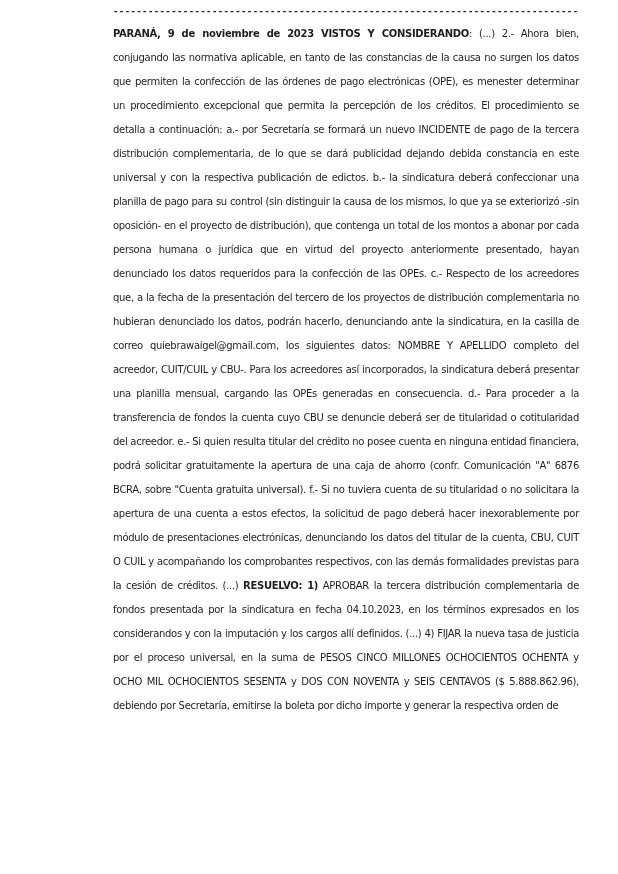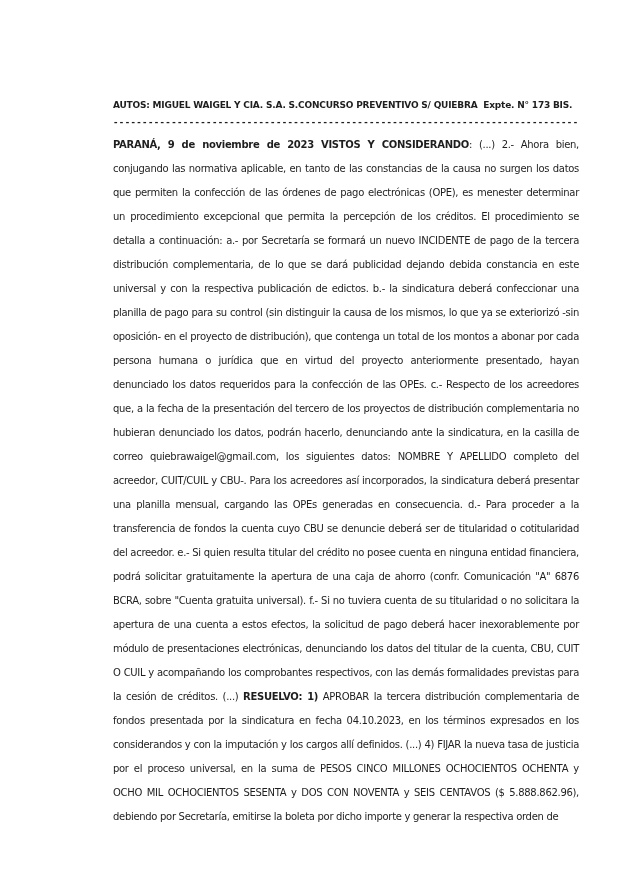--- a/index.html
+++ b/index.html
@@ -56,16 +56,15 @@
     letter-spacing: -0.3px;
     text-align: justify;
     color: var(--text);
   }
   .bold { font-weight: bold; }
 </style>
 </head>
 <body>
 
 <div class="page">
-  <div class="case-header">AUTOS: MIGUEL WAIGEL Y CIA. S.A. S.CONCURSO PREVENTIVO S/ QUIEBRA  Expte. N° 173 BIS.</div>
   <div class="divider">------------------------------------------------------------------------------------------------------------------------------------------------------</div>
   <p class="body-text"><span class="bold">PARANÁ, 9 de noviembre de 2023 VISTOS Y CONSIDERANDO</span><span>: (...) 2.- Ahora bien, conjugando las normativa aplicable, en tanto de las constancias de la causa no surgen los datos que permiten la confección de las órdenes de pago electrónicas (OPE), es menester determinar un procedimiento excepcional que permita la percepción de los créditos. El procedimiento se detalla a continuación: a.- por Secretaría se formará un nuevo INCIDENTE de pago de la tercera distribución complementaria, de lo que se dará publicidad dejando debida constancia en este universal y con la respectiva publicación de edictos. b.- la sindicatura deberá confeccionar una planilla de pago para su control (sin distinguir la causa de los mismos, lo que ya se exteriorizó -sin oposición- en el proyecto de distribución), que contenga un total de los montos a abonar por cada persona humana o jurídica que en virtud del proyecto anteriormente presentado, hayan denunciado los datos requeridos para la confección de las OPEs. c.- Respecto de los acreedores que, a la fecha de la presentación del tercero de los proyectos de distribución complementaria no hubieran denunciado los datos, podrán hacerlo, denunciando ante la sindicatura, en la casilla de correo quiebrawaigel@gmail.com, los siguientes datos: NOMBRE Y APELLIDO completo del acreedor, CUIT/CUIL y CBU-. Para los acreedores así incorporados, la sindicatura deberá presentar una planilla mensual, cargando las OPEs generadas en consecuencia. d.- Para proceder a la transferencia de fondos la cuenta cuyo CBU se denuncie deberá ser de titularidad o cotitularidad del acreedor. e.- Si quien resulta titular del crédito no posee cuenta en ninguna entidad financiera, podrá solicitar gratuitamente la apertura de una caja de ahorro (confr. Comunicación "A" 6876 BCRA, sobre "Cuenta gratuita universal). f.- Si no tuviera cuenta de su titularidad o no solicitara la apertura de una cuenta a estos efectos, la solicitud de pago deberá hacer inexorablemente por módulo de presentaciones electrónicas, denunciando los datos del titular de la cuenta, CBU, CUIT O CUIL y acompañando los comprobantes respectivos, con las demás formalidades previstas para la cesión de créditos. (...) </span><span class="bold">RESUELVO: 1)</span><span> APROBAR la tercera distribución complementaria de fondos presentada por la sindicatura en fecha 04.10.2023, en los términos expresados en los considerandos y con la imputación y los cargos allí definidos. (...) 4) FIJAR la nueva tasa de justicia por el proceso universal, en la suma de PESOS CINCO MILLONES OCHOCIENTOS OCHENTA y OCHO MIL OCHOCIENTOS SESENTA y DOS CON NOVENTA y SEIS CENTAVOS ($ 5.888.862.96), debiendo por Secretaría, emitirse la boleta por dicho importe y generar la respectiva orden de</span></p>
 </div>
 
 </body></html>

